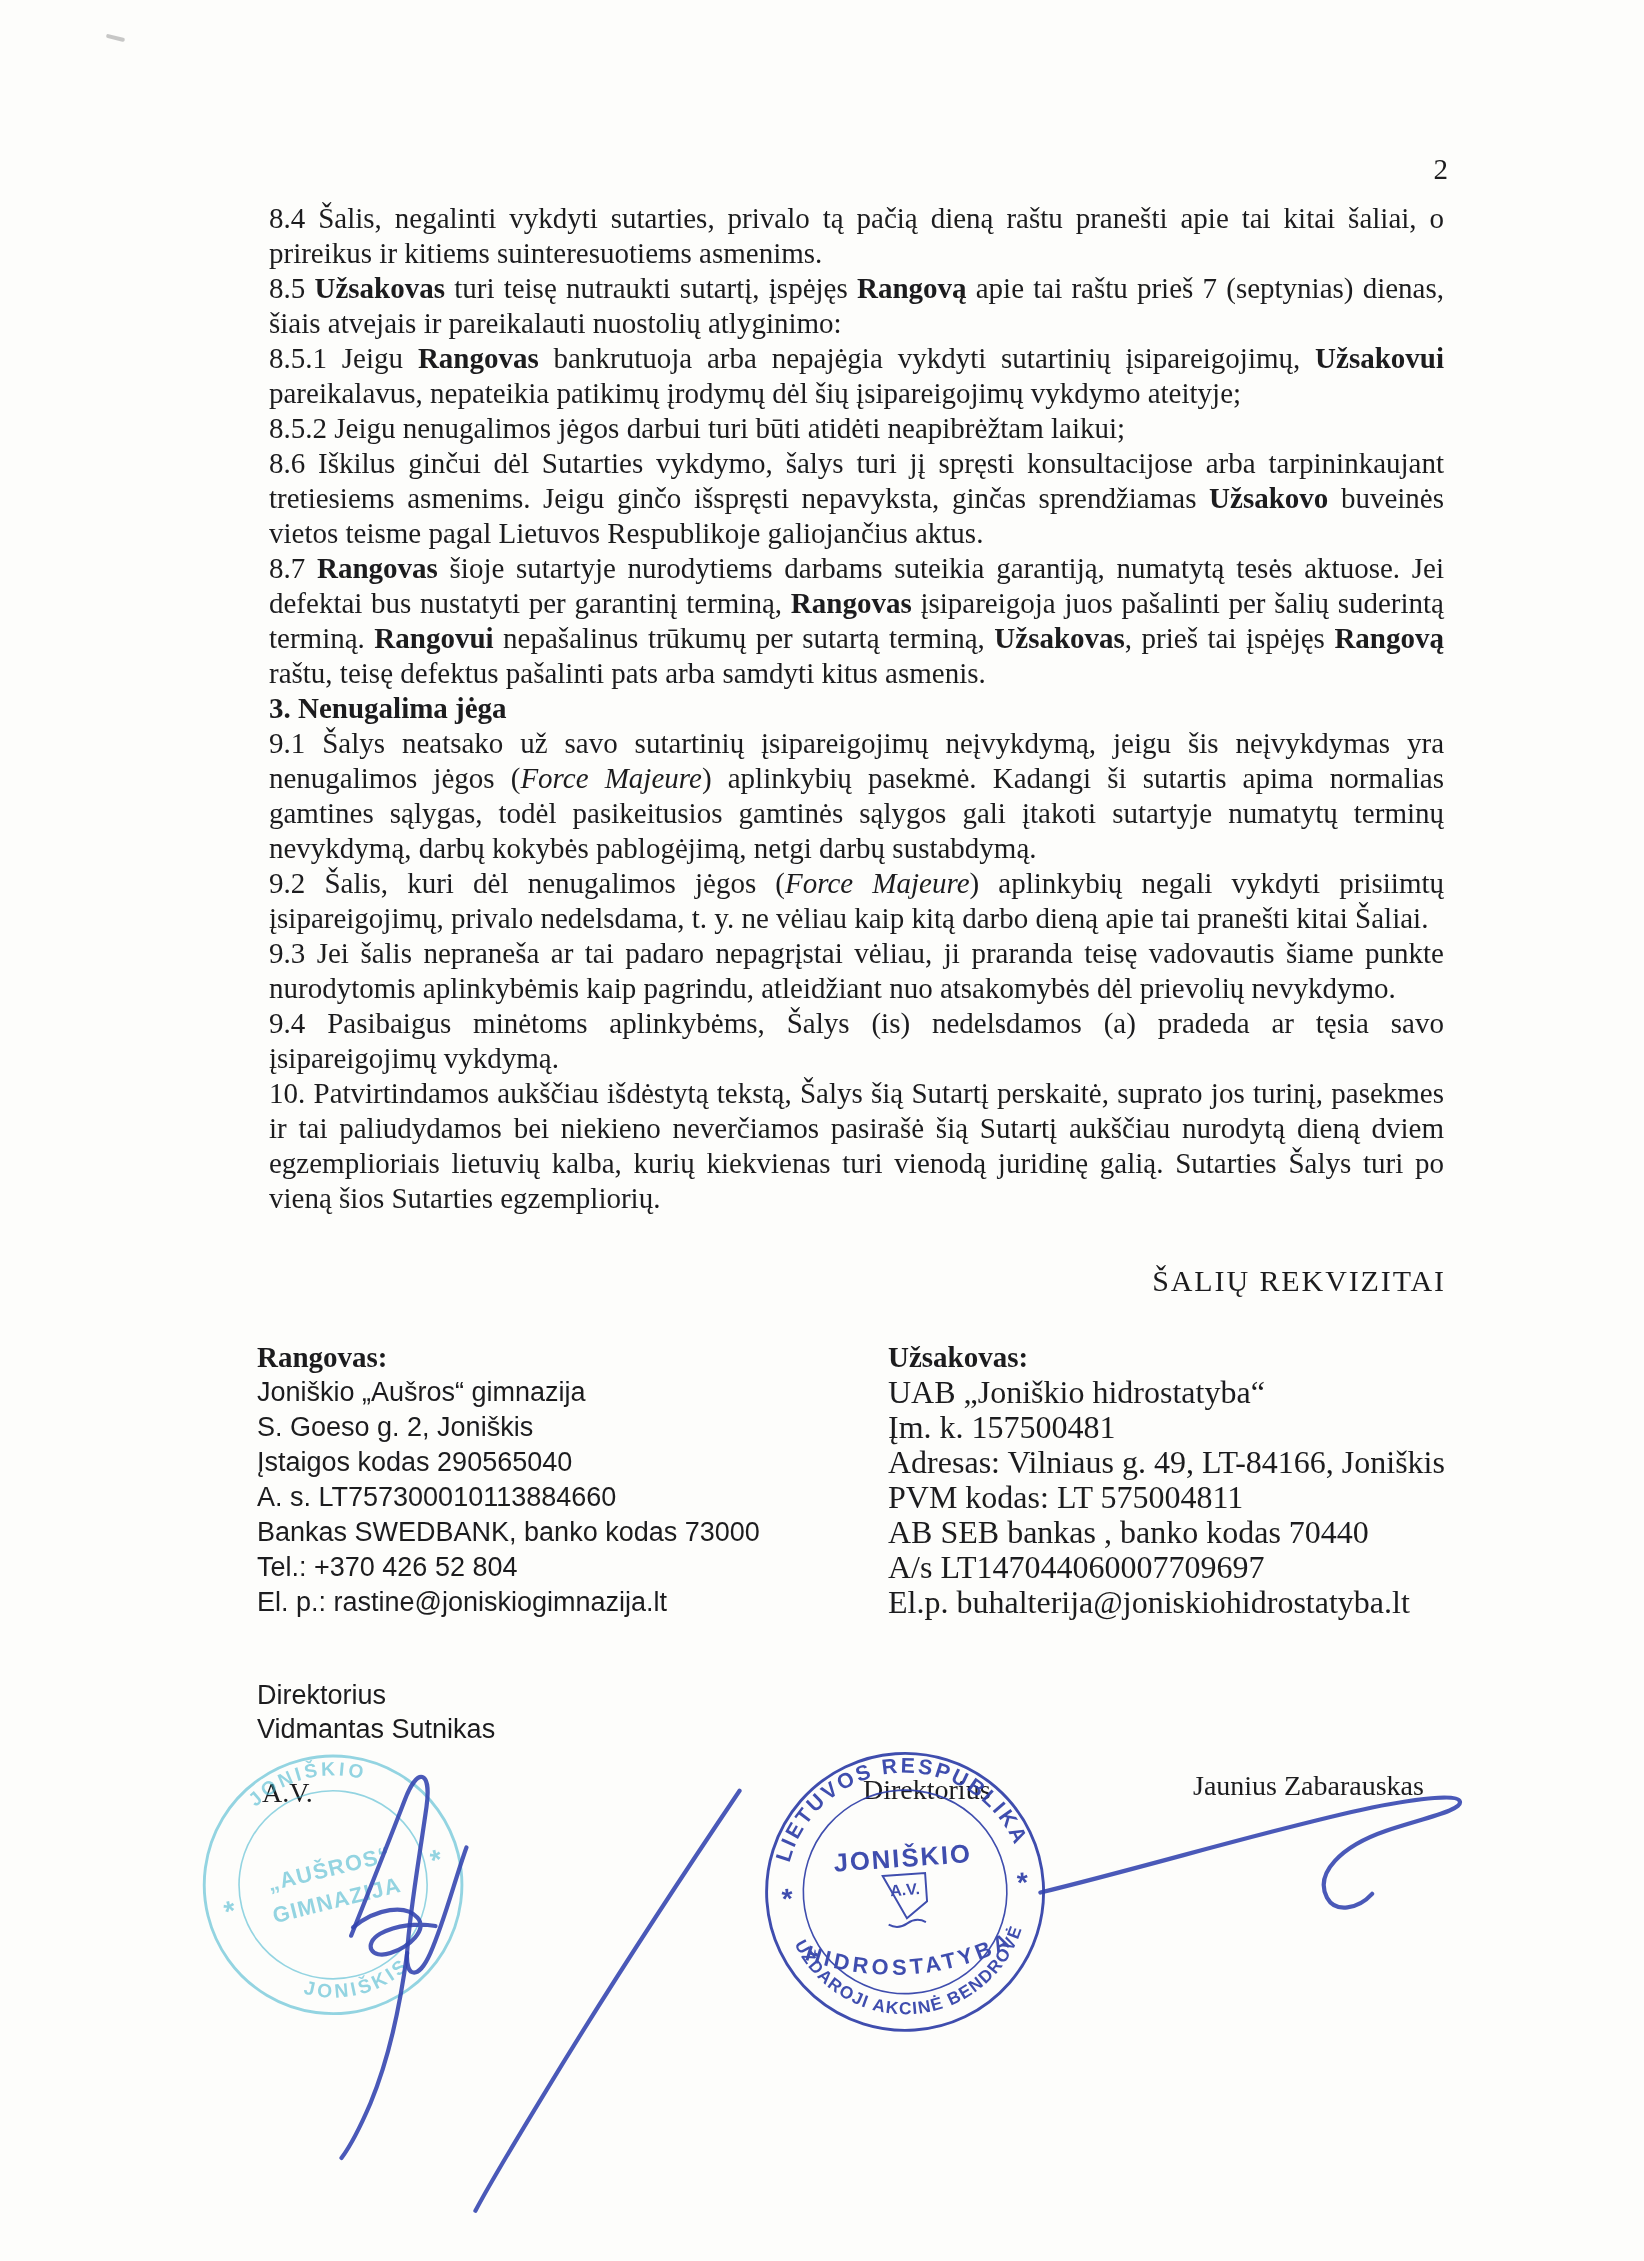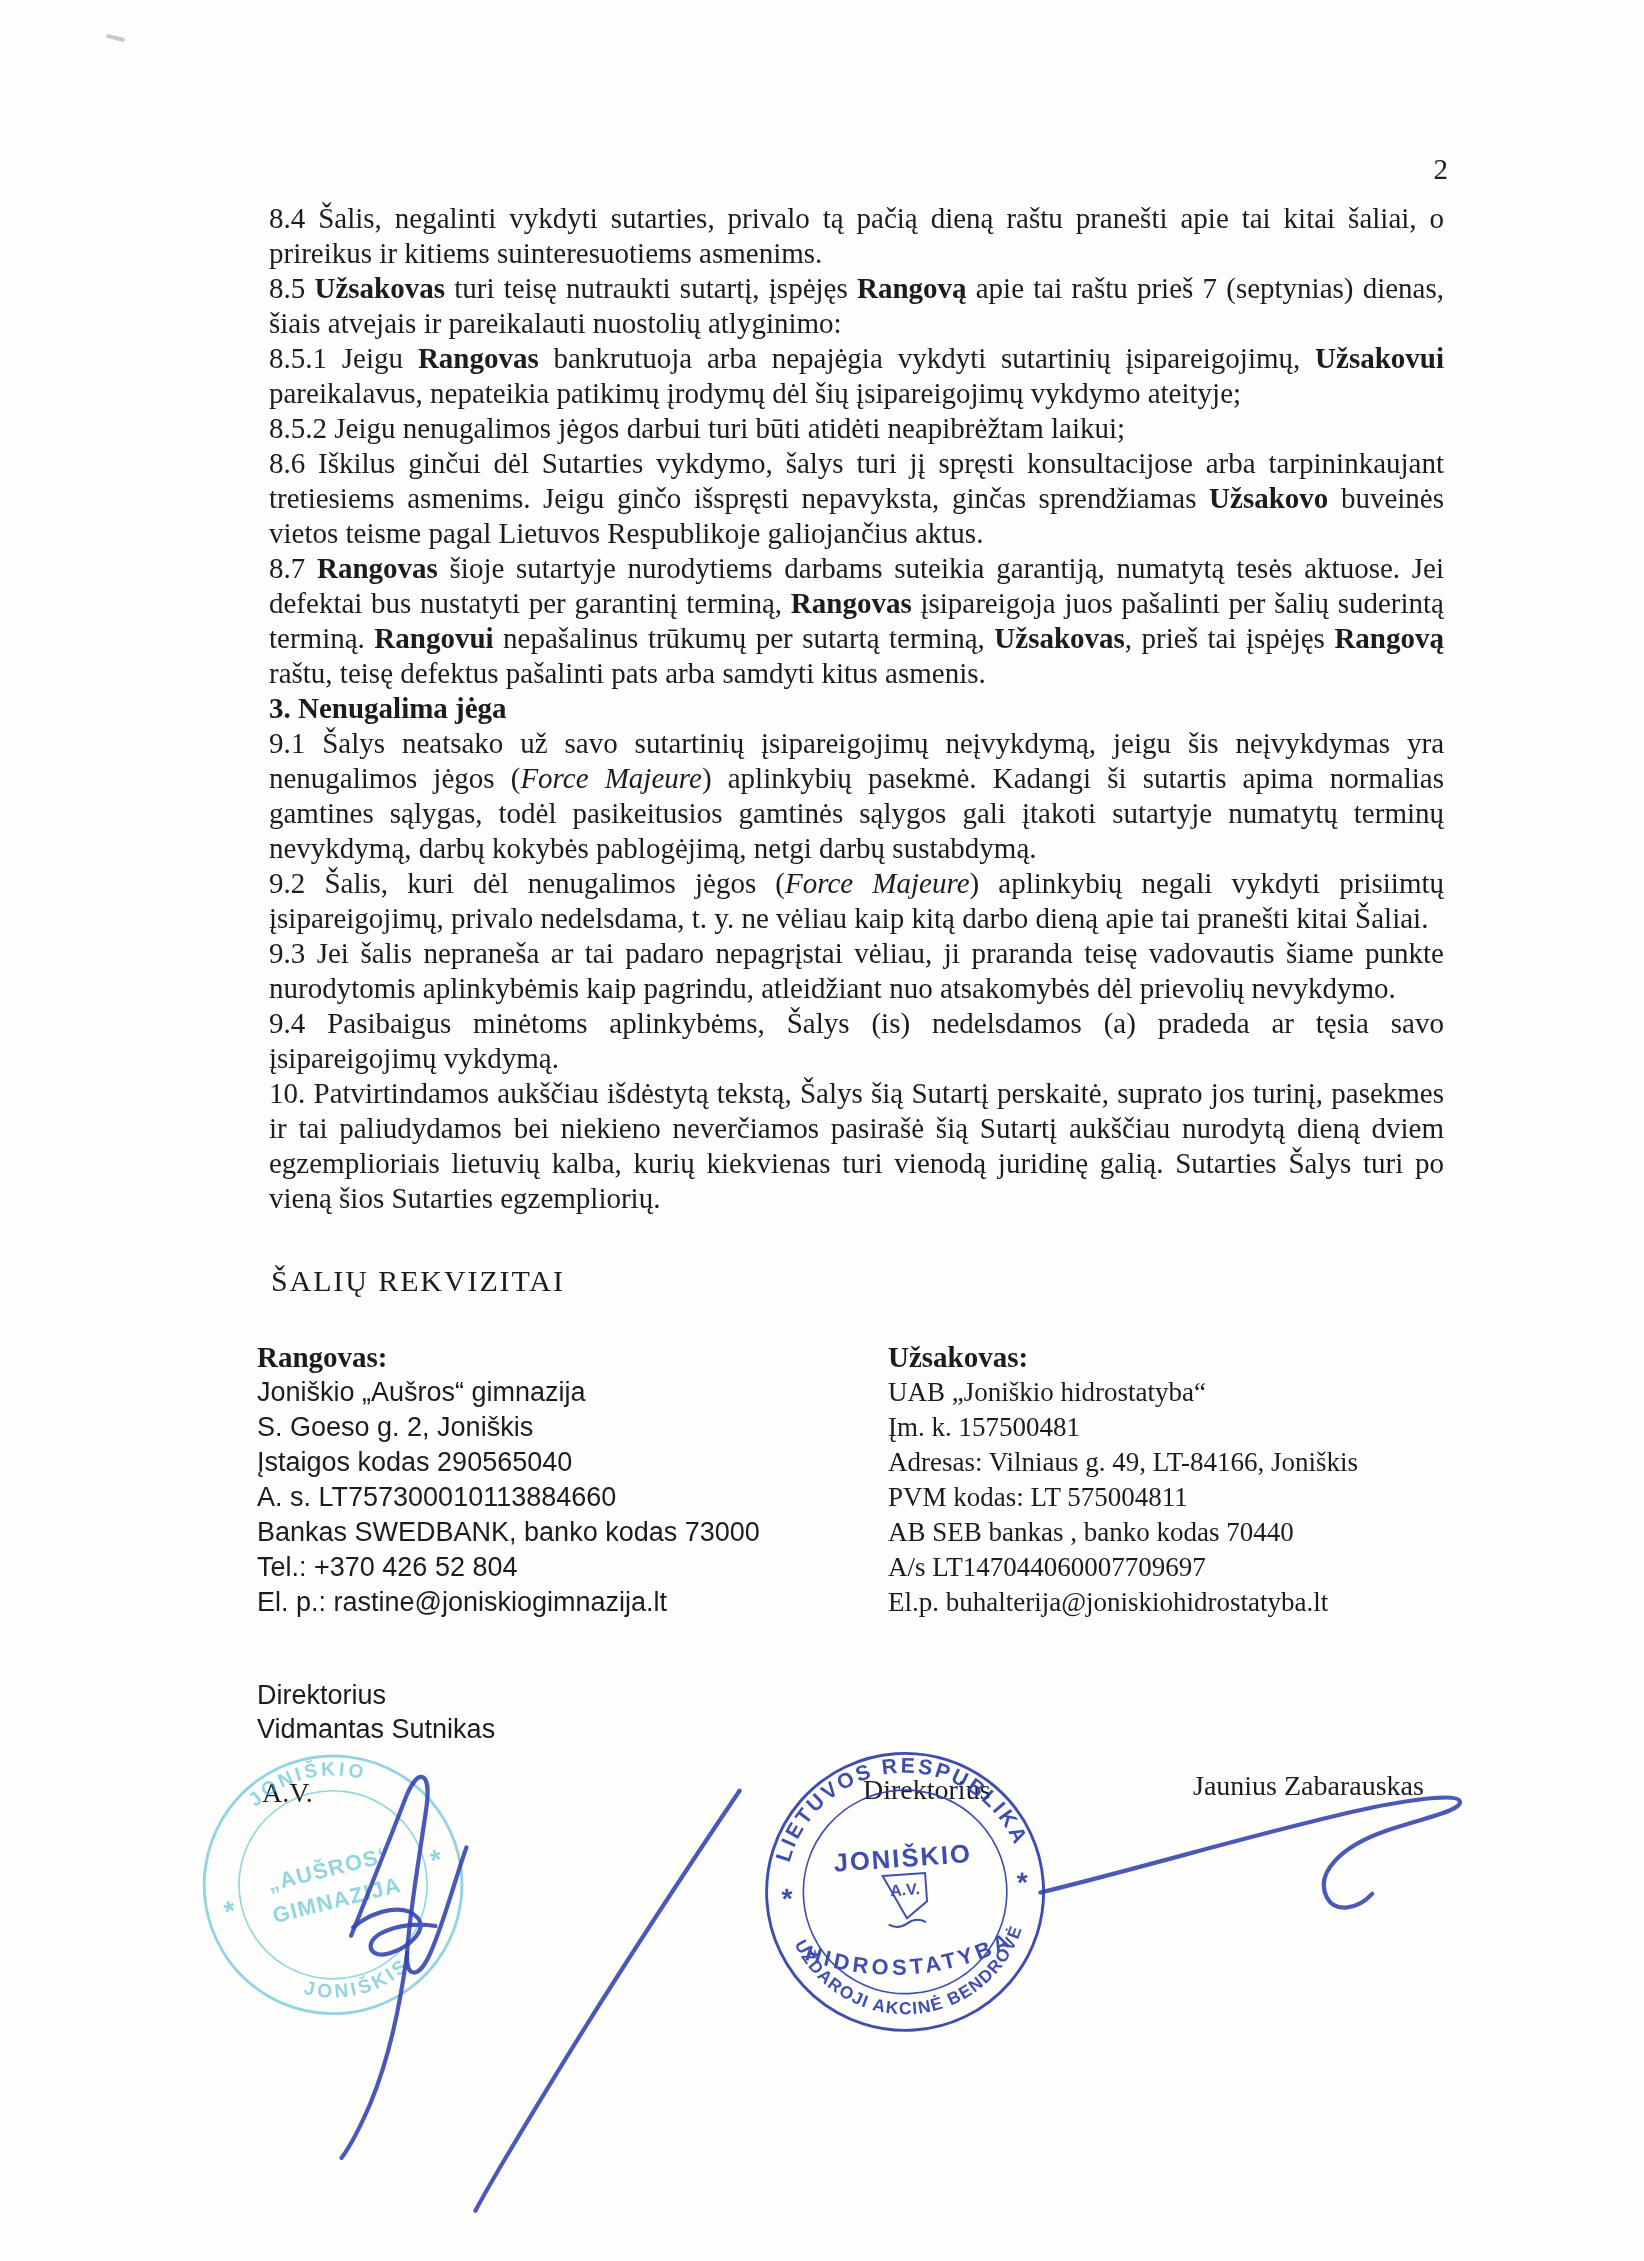--- a/index.html
+++ b/index.html
@@ -11,28 +11,28 @@
   .scan-mark{position:absolute;left:106px;top:36px;width:19.3px;height:3.9px;
     background:#9a9a9a;opacity:.55;transform:rotate(14deg);border-radius:1.9px;}
   .page-number{position:absolute;top:153px;right:196px;font-size:29px;}
   .body-text{
     position:absolute;left:269px;top:201px;width:1175px;
     font-size:29px;line-height:35px;text-align:justify;
   }
   .body-text p{margin:0;padding:0;}
   .section-title{
     position:absolute;left:271px;top:1264px;width:1175px;margin:0;
-    text-align:left;font-size:30px;font-weight:normal;letter-spacing:1.9px;
+    text-align:right;font-size:30px;font-weight:normal;letter-spacing:1.9px;
   }
   .col{position:absolute;top:1340px;line-height:35px;}
   .col-contractor{left:257px;}
   .col-client{left:888px;}
   .party-label{font-family:"Liberation Serif",serif;font-weight:bold;font-size:29px;}
   .col-contractor .contact-line{font-family:"Liberation Sans",sans-serif;font-size:27px;}
-  .col-client .contact-line{font-family:"Liberation Serif",serif;font-size:27px;}
+  .col-client .contact-line{font-family:"Liberation Serif",serif;font-size:32px;}
   .sig-left{
     position:absolute;left:257px;top:1678px;
     font-family:"Liberation Sans",sans-serif;font-size:27px;line-height:34px;
   }
   .seal-mark{position:absolute;left:262px;top:1777px;font-size:28px;}
   .sig-center-title{position:absolute;left:863px;top:1774px;font-size:28px;}
   .sig-client-name{position:absolute;left:1193px;top:1770px;font-size:28px;}
 
   .overlay{position:absolute;left:0;top:0;width:1644px;height:2261px;pointer-events:none;}
   .stamp circle{fill:none;stroke:currentColor;stroke-width:4.5;}

